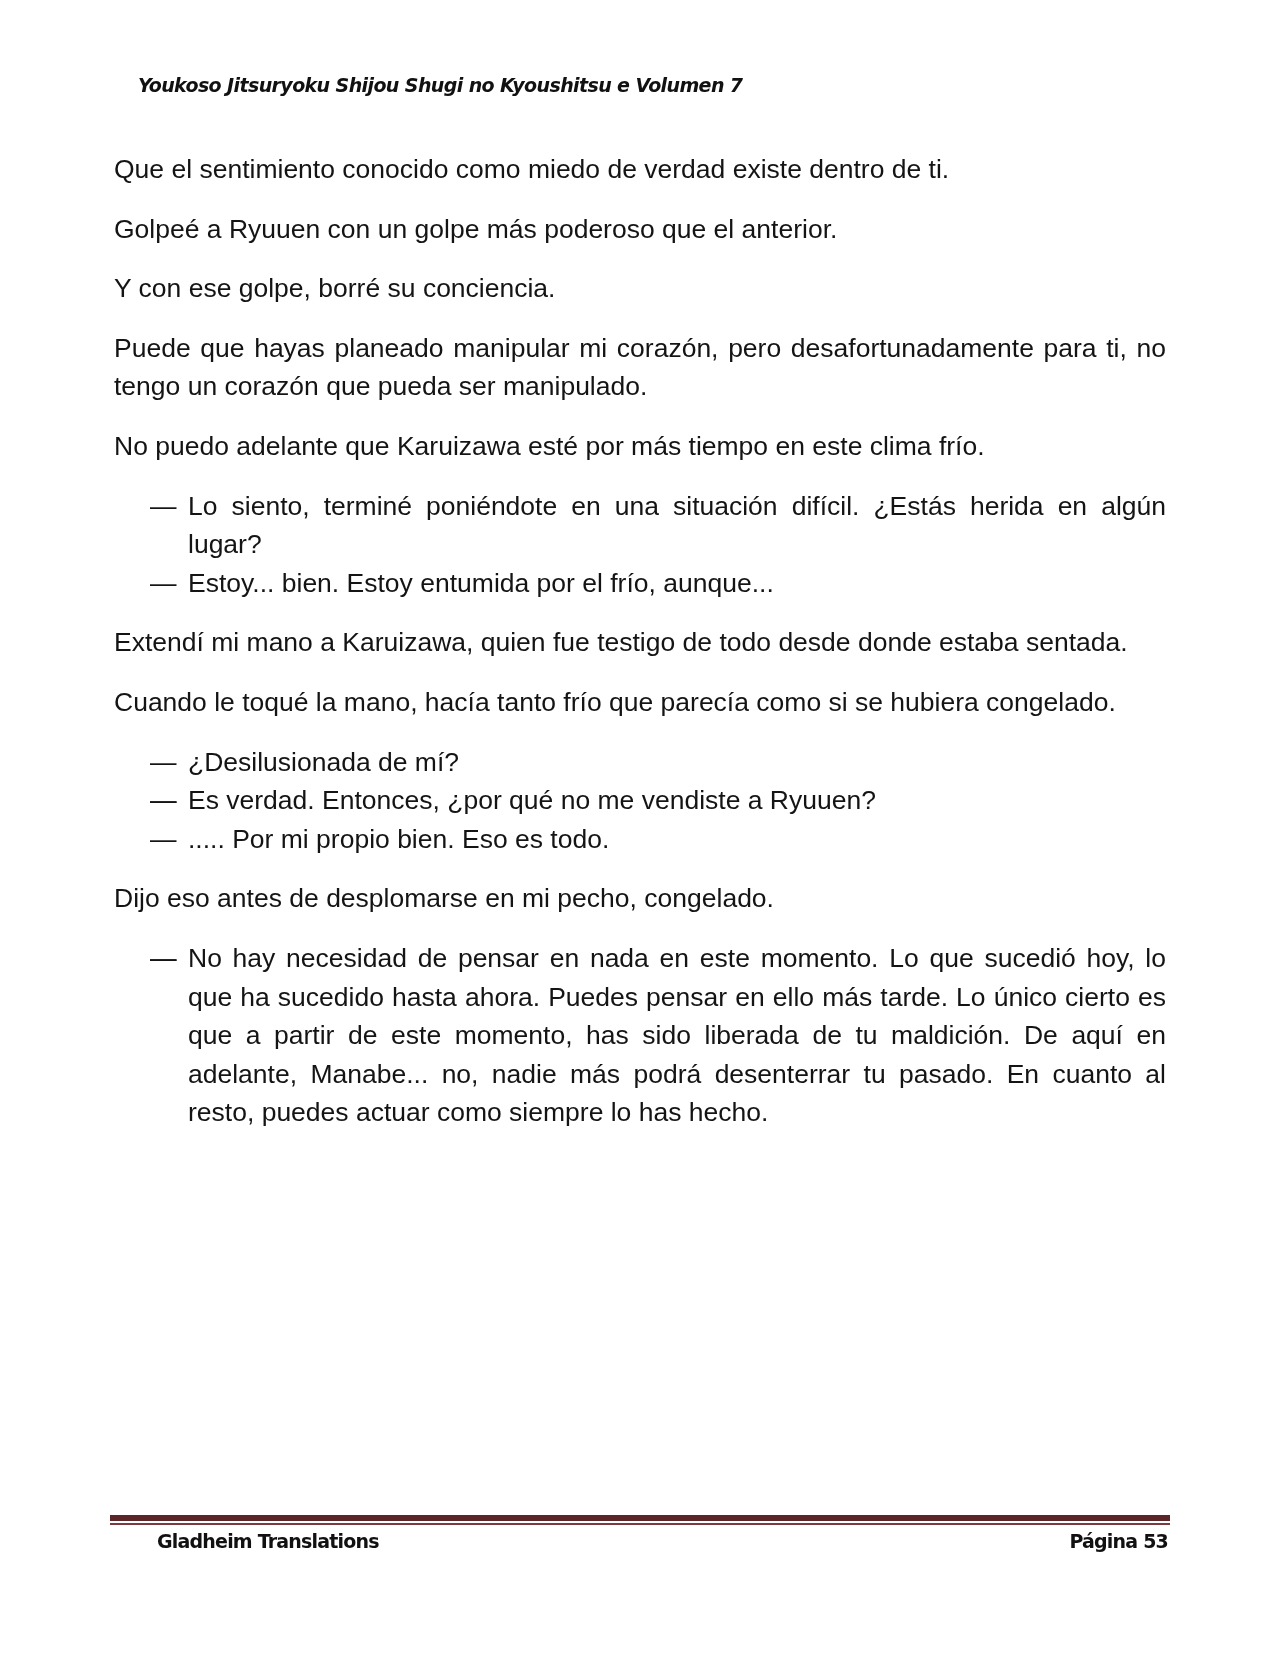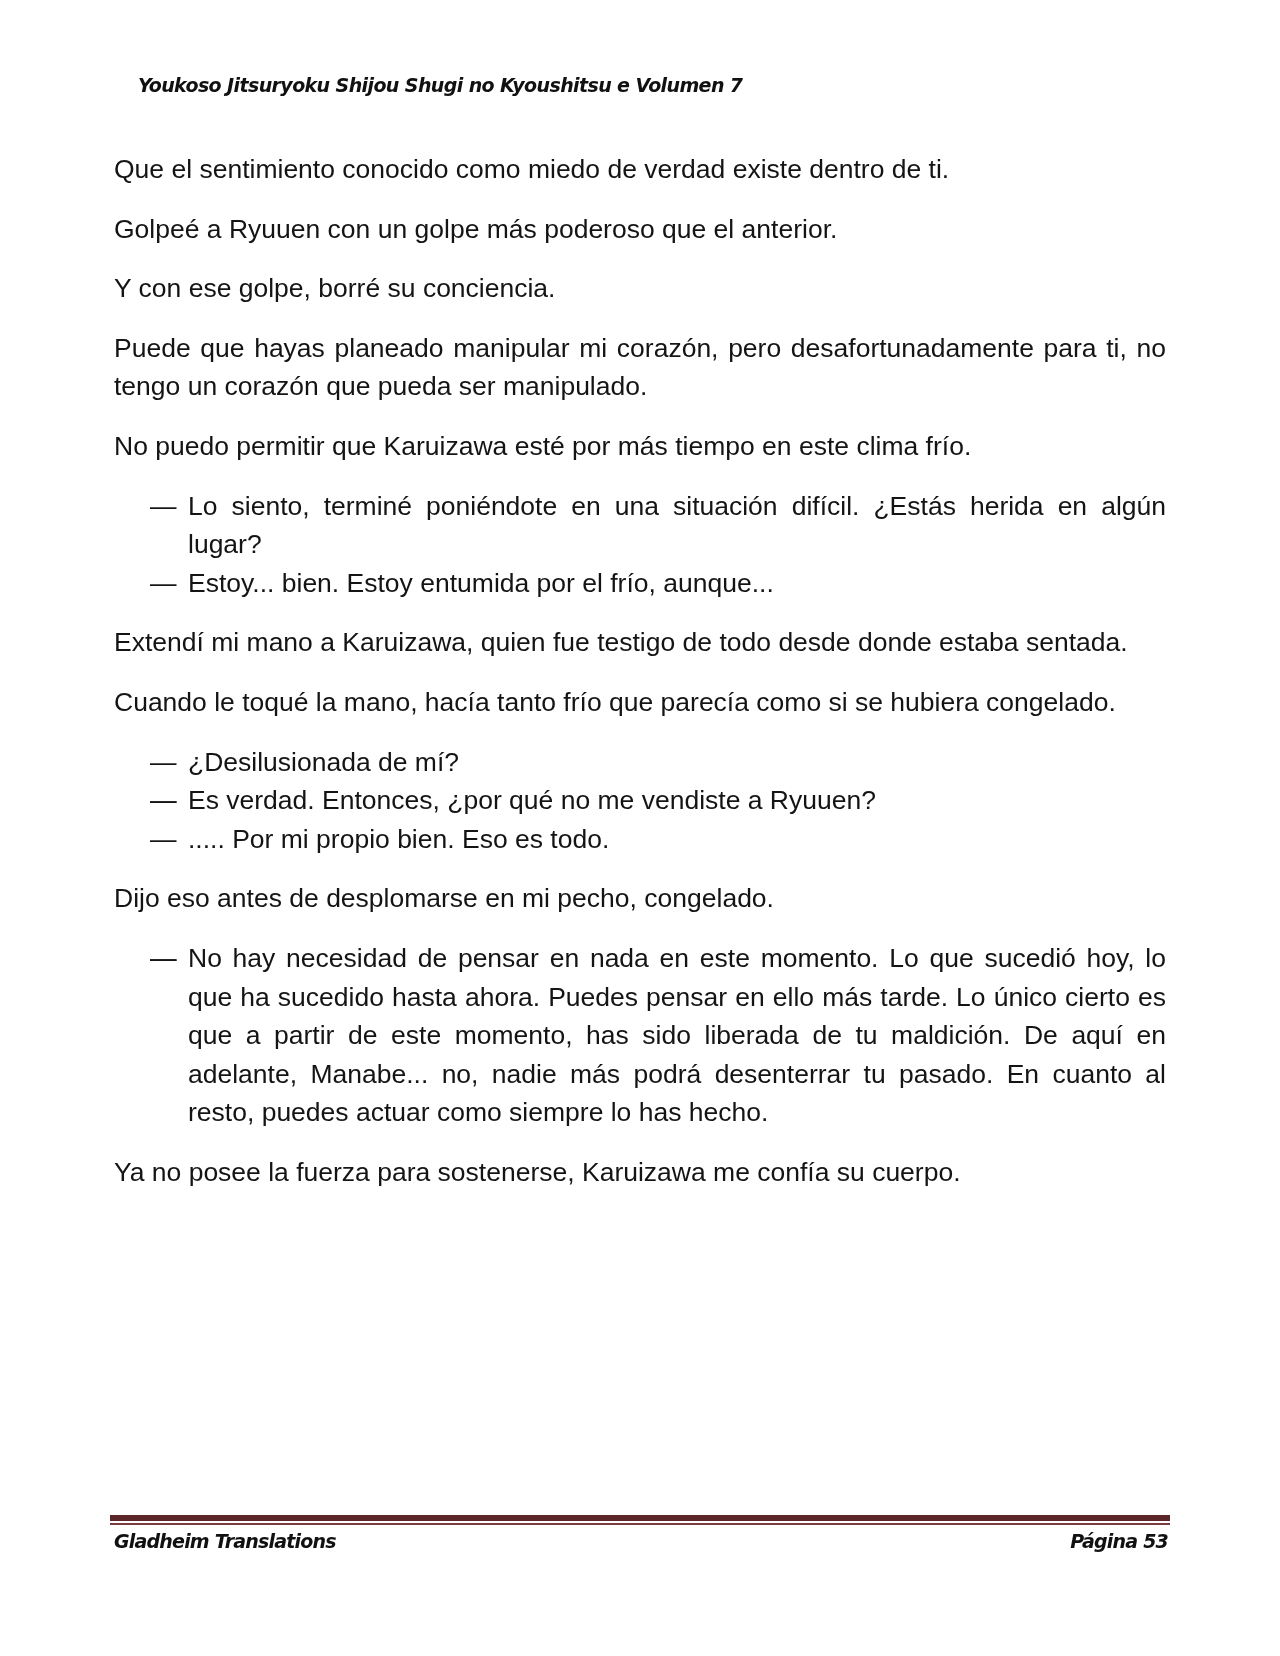--- a/index.html
+++ b/index.html
@@ -15,37 +15,37 @@
     text-align: justify; color: #141414;
   }
   .content p { margin: 0 0 21px 0; }
   .dlg { margin: 0 0 21px 0; }
   .dline { position: relative; padding-left: 74px; text-align: justify; }
   .dash { position: absolute; left: 36px; top: 0; }
   .rule-thick { position: absolute; left: 110px; width: 1060px; top: 1515px; height: 6px; background: #5c2629; }
   .rule-thin { position: absolute; left: 110px; width: 1060px; top: 1523px; height: 2px; background: #7a3a3e; }
   .footer-left, .footer-right {
     position: absolute; top: 1530px;
-    font-family: "DejaVu Sans", sans-serif; font-weight: bold; font-style: italic;
-    font-size: 19px; letter-spacing: -0.8px; color: #111;
+    font-family: "DejaVu Sans", sans-serif; font-weight: bold; 
+    font-size: 19px; letter-spacing: -0.8px; color: #111; margin-left: 43px;
   }
   .footer-left { left: 114px; }
   .footer-right { right: 112px; }
 </style>
 </head>
 <body>
 
 <div class="header">Youkoso Jitsuryoku Shijou Shugi no Kyoushitsu e Volumen 7</div>
 
 <div class="content">
   <p>Que el sentimiento conocido como miedo de verdad existe dentro de ti.</p>
   <p>Golpeé a Ryuuen con un golpe más poderoso que el anterior.</p>
   <p>Y con ese golpe, borré su conciencia.</p>
   <p>Puede que hayas planeado manipular mi corazón, pero desafortunadamente para ti, no tengo un corazón que pueda ser manipulado.</p>
-  <p>No puedo permitir que Karuizawa esté por más tiempo en este clima frío.</p>
+  <p>No puedo adelante que Karuizawa esté por más tiempo en este clima frío.</p>
 
   <div class="dlg">
     <div class="dline"><span class="dash">—</span><span>Lo siento, terminé poniéndote en una situación difícil. ¿Estás herida en algún lugar?</span></div>
     <div class="dline"><span class="dash">—</span><span>Estoy... bien. Estoy entumida por el frío, aunque...</span></div>
   </div>
 
   <p>Extendí mi mano a Karuizawa, quien fue testigo de todo desde donde estaba sentada.</p>
   <p>Cuando le toqué la mano, hacía tanto frío que parecía como si se hubiera congelado.</p>
 
   <div class="dlg">
@@ -55,19 +55,18 @@
     <div class="dline"><span class="dash">—</span><span>..... Por mi propio bien. Eso es todo.</span></div>
   </div>
 
   <p>Dijo eso antes de desplomarse en mi pecho, congelado.</p>
 
   <div class="dlg">
     <div class="dline"><span class="dash">—</span></div>
     <div class="dline"><span class="dash">—</span><span>No hay necesidad de pensar en nada en este momento. Lo que sucedió hoy, lo que ha sucedido hasta ahora. Puedes pensar en ello más tarde. Lo único cierto es que a partir de este momento, has sido liberada de tu maldición. De aquí en adelante, Manabe... no, nadie más podrá desenterrar tu pasado. En cuanto al resto, puedes actuar como siempre lo has hecho.</span></div>
   </div>
 
-  <p>Ya no posee la fuerza para sostenerse, Karuizawa me confía su cuerpo.</p>
 </div>
 
 <div class="rule-thick"></div>
 <div class="rule-thin"></div>
 <div class="footer-left">Gladheim Translations</div>
 <div class="footer-right">Página 53</div>
 
 </body></html>

